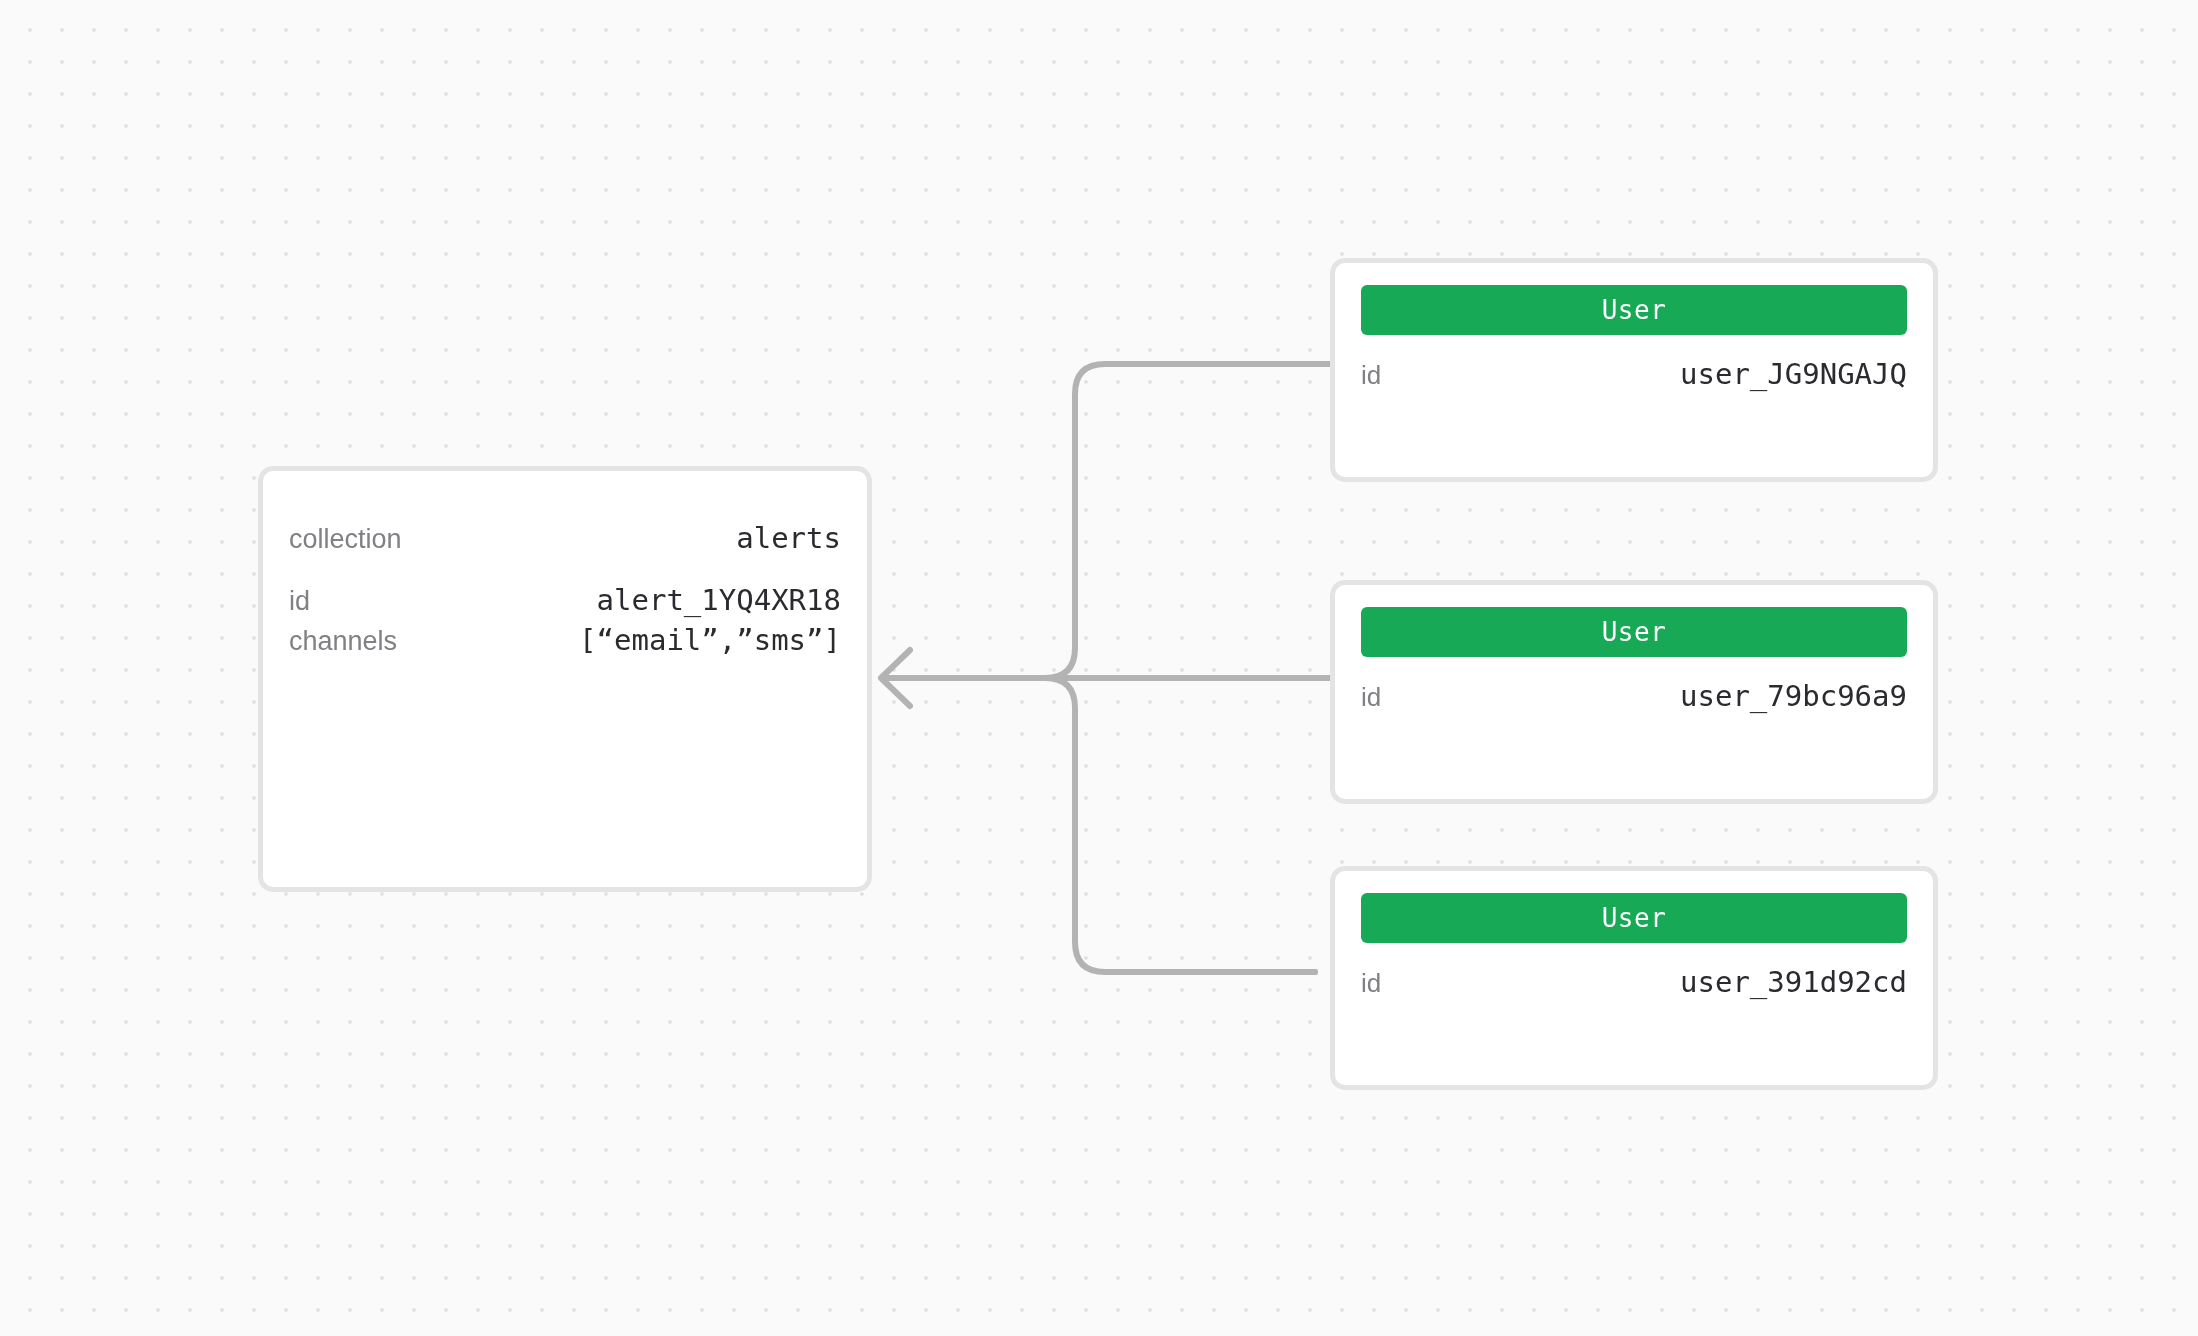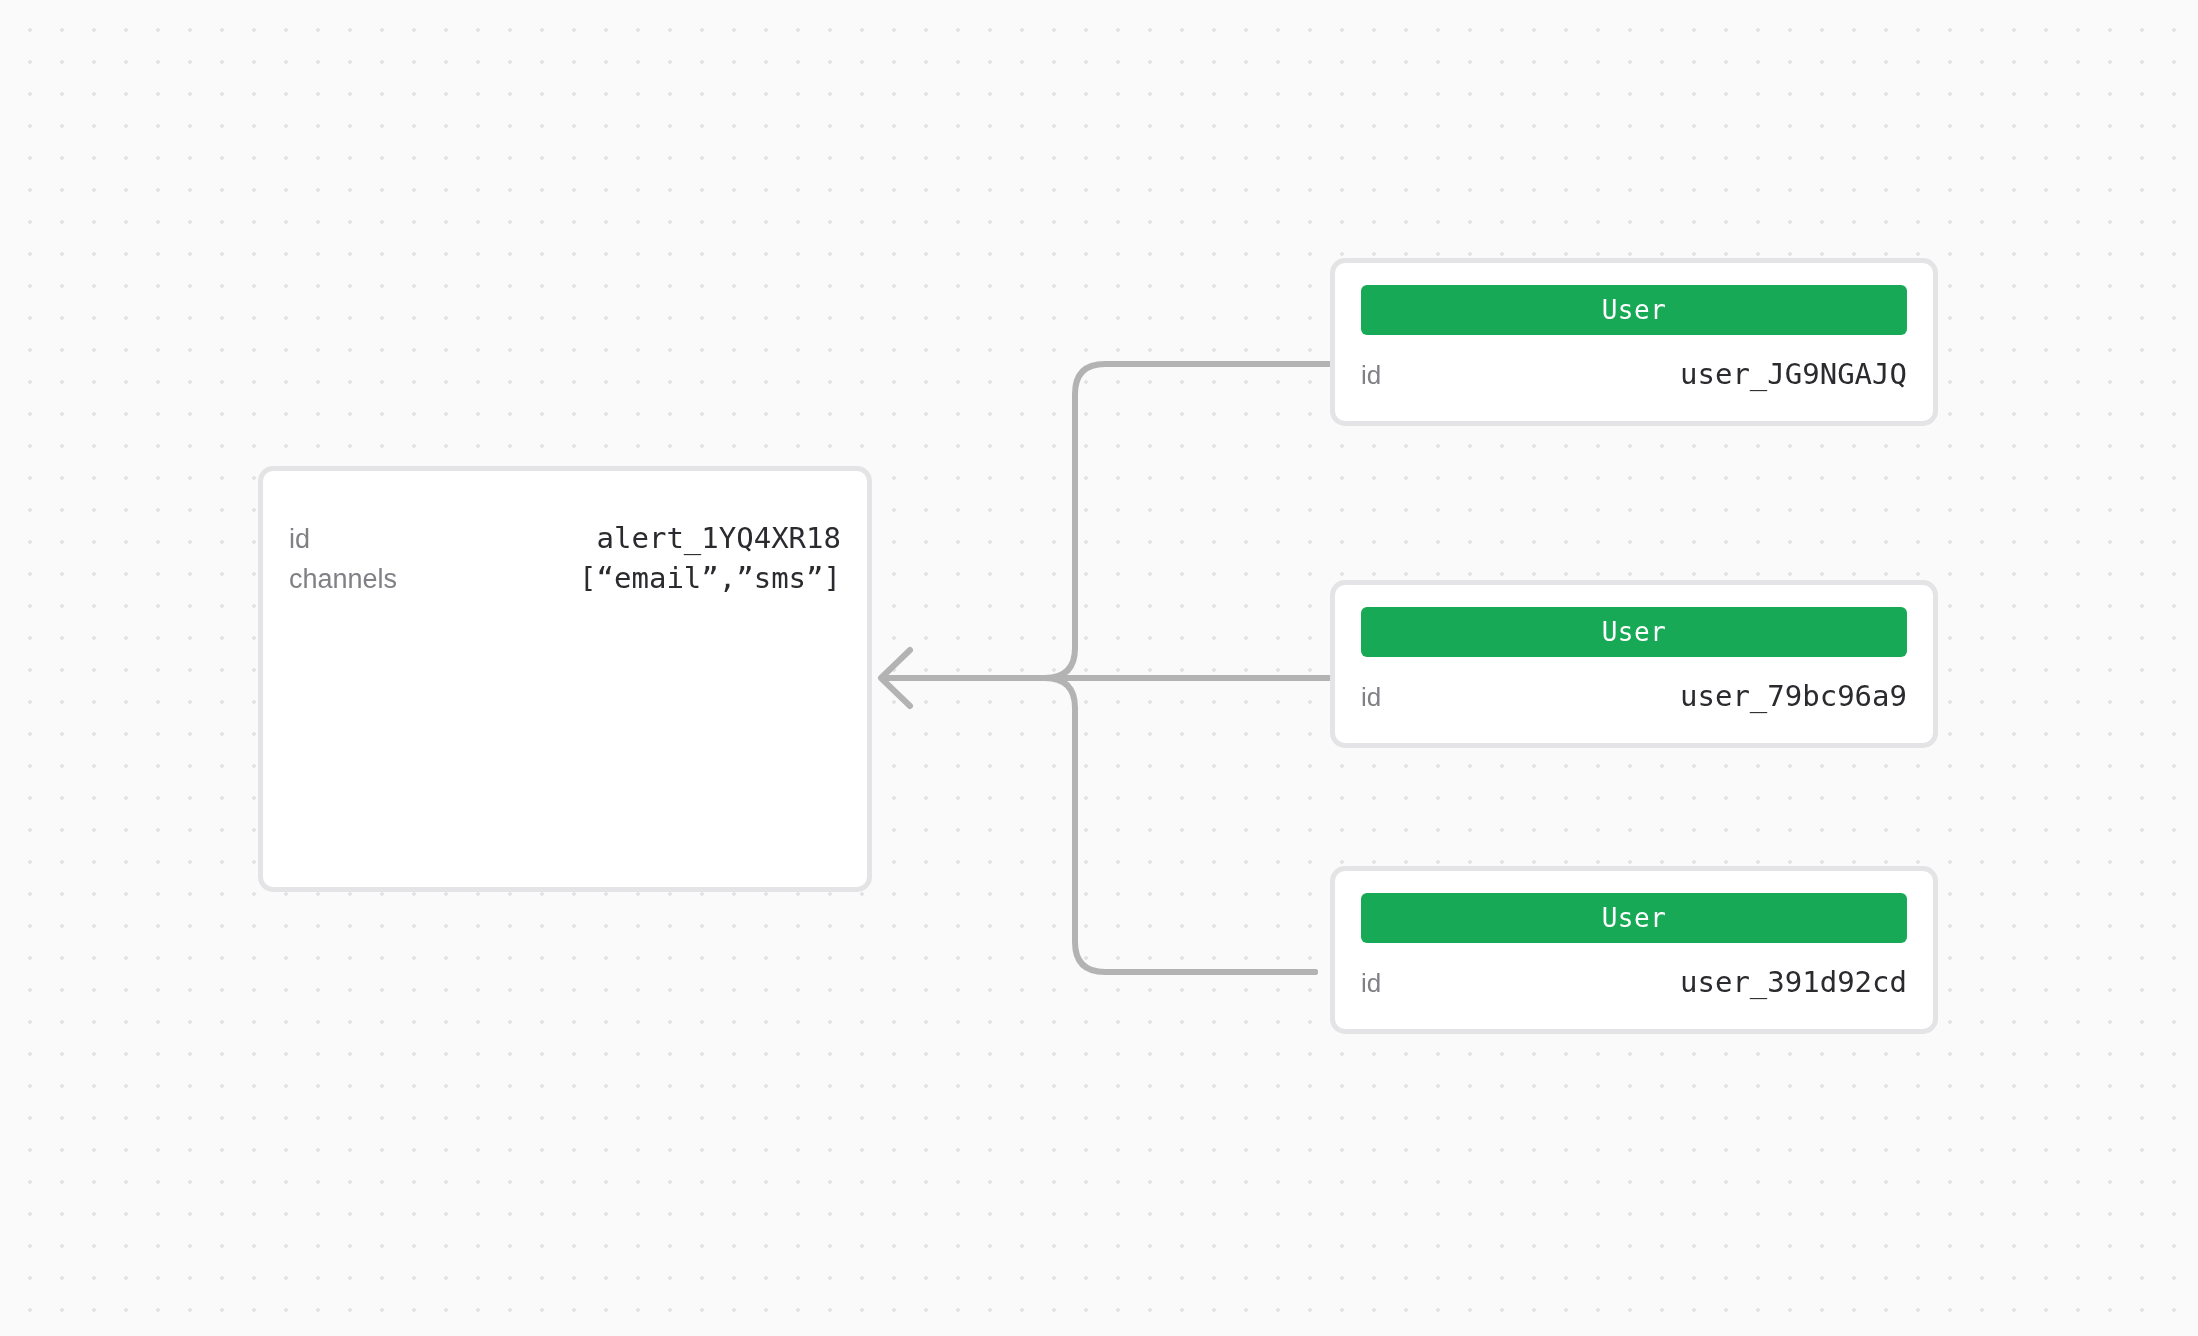--- a/index.html
+++ b/index.html
@@ -66,21 +66,21 @@
     height: 56px;
     line-height: 56px;
     font-size: 30px;
     background: #1496ff;
   }
 
   
   .node-user {
     left: 1330px;
     width: 608px;
-    height: 168px;
+    height: 224px;
     padding: 22px 26px 20px 26px;
   }
   .node-user .node-header {
     height: 50px;
     line-height: 50px;
     font-size: 26px;
     background: #17a956;
   }
   #node-user-0 { top: 258px; }
   #node-user-1 { top: 580px; }
@@ -138,20 +138,26 @@
       <circle cx="1332" cy="364" r="3"></circle>
       <circle cx="1332" cy="678" r="3"></circle>
       <circle cx="1315" cy="972" r="3"></circle>
     </g>
   </svg>
 
   <div class="node" id="node-object">
 
     <div class="fields">
 
+      <div class="field-group">
+        <div class="field-row">
+          <span class="field-label">collection</span>
+          <span class="field-value">alerts</span>
+        </div>
+      </div>
 
       <div class="field-group">
         <div class="field-row">
           <span class="field-label">id</span>
           <span class="field-value">alert_1YQ4XR18</span>
         </div>
         <div class="field-row">
           <span class="field-label">channels</span>
           <span class="field-value">[“email”,”sms”]</span>
         </div>

